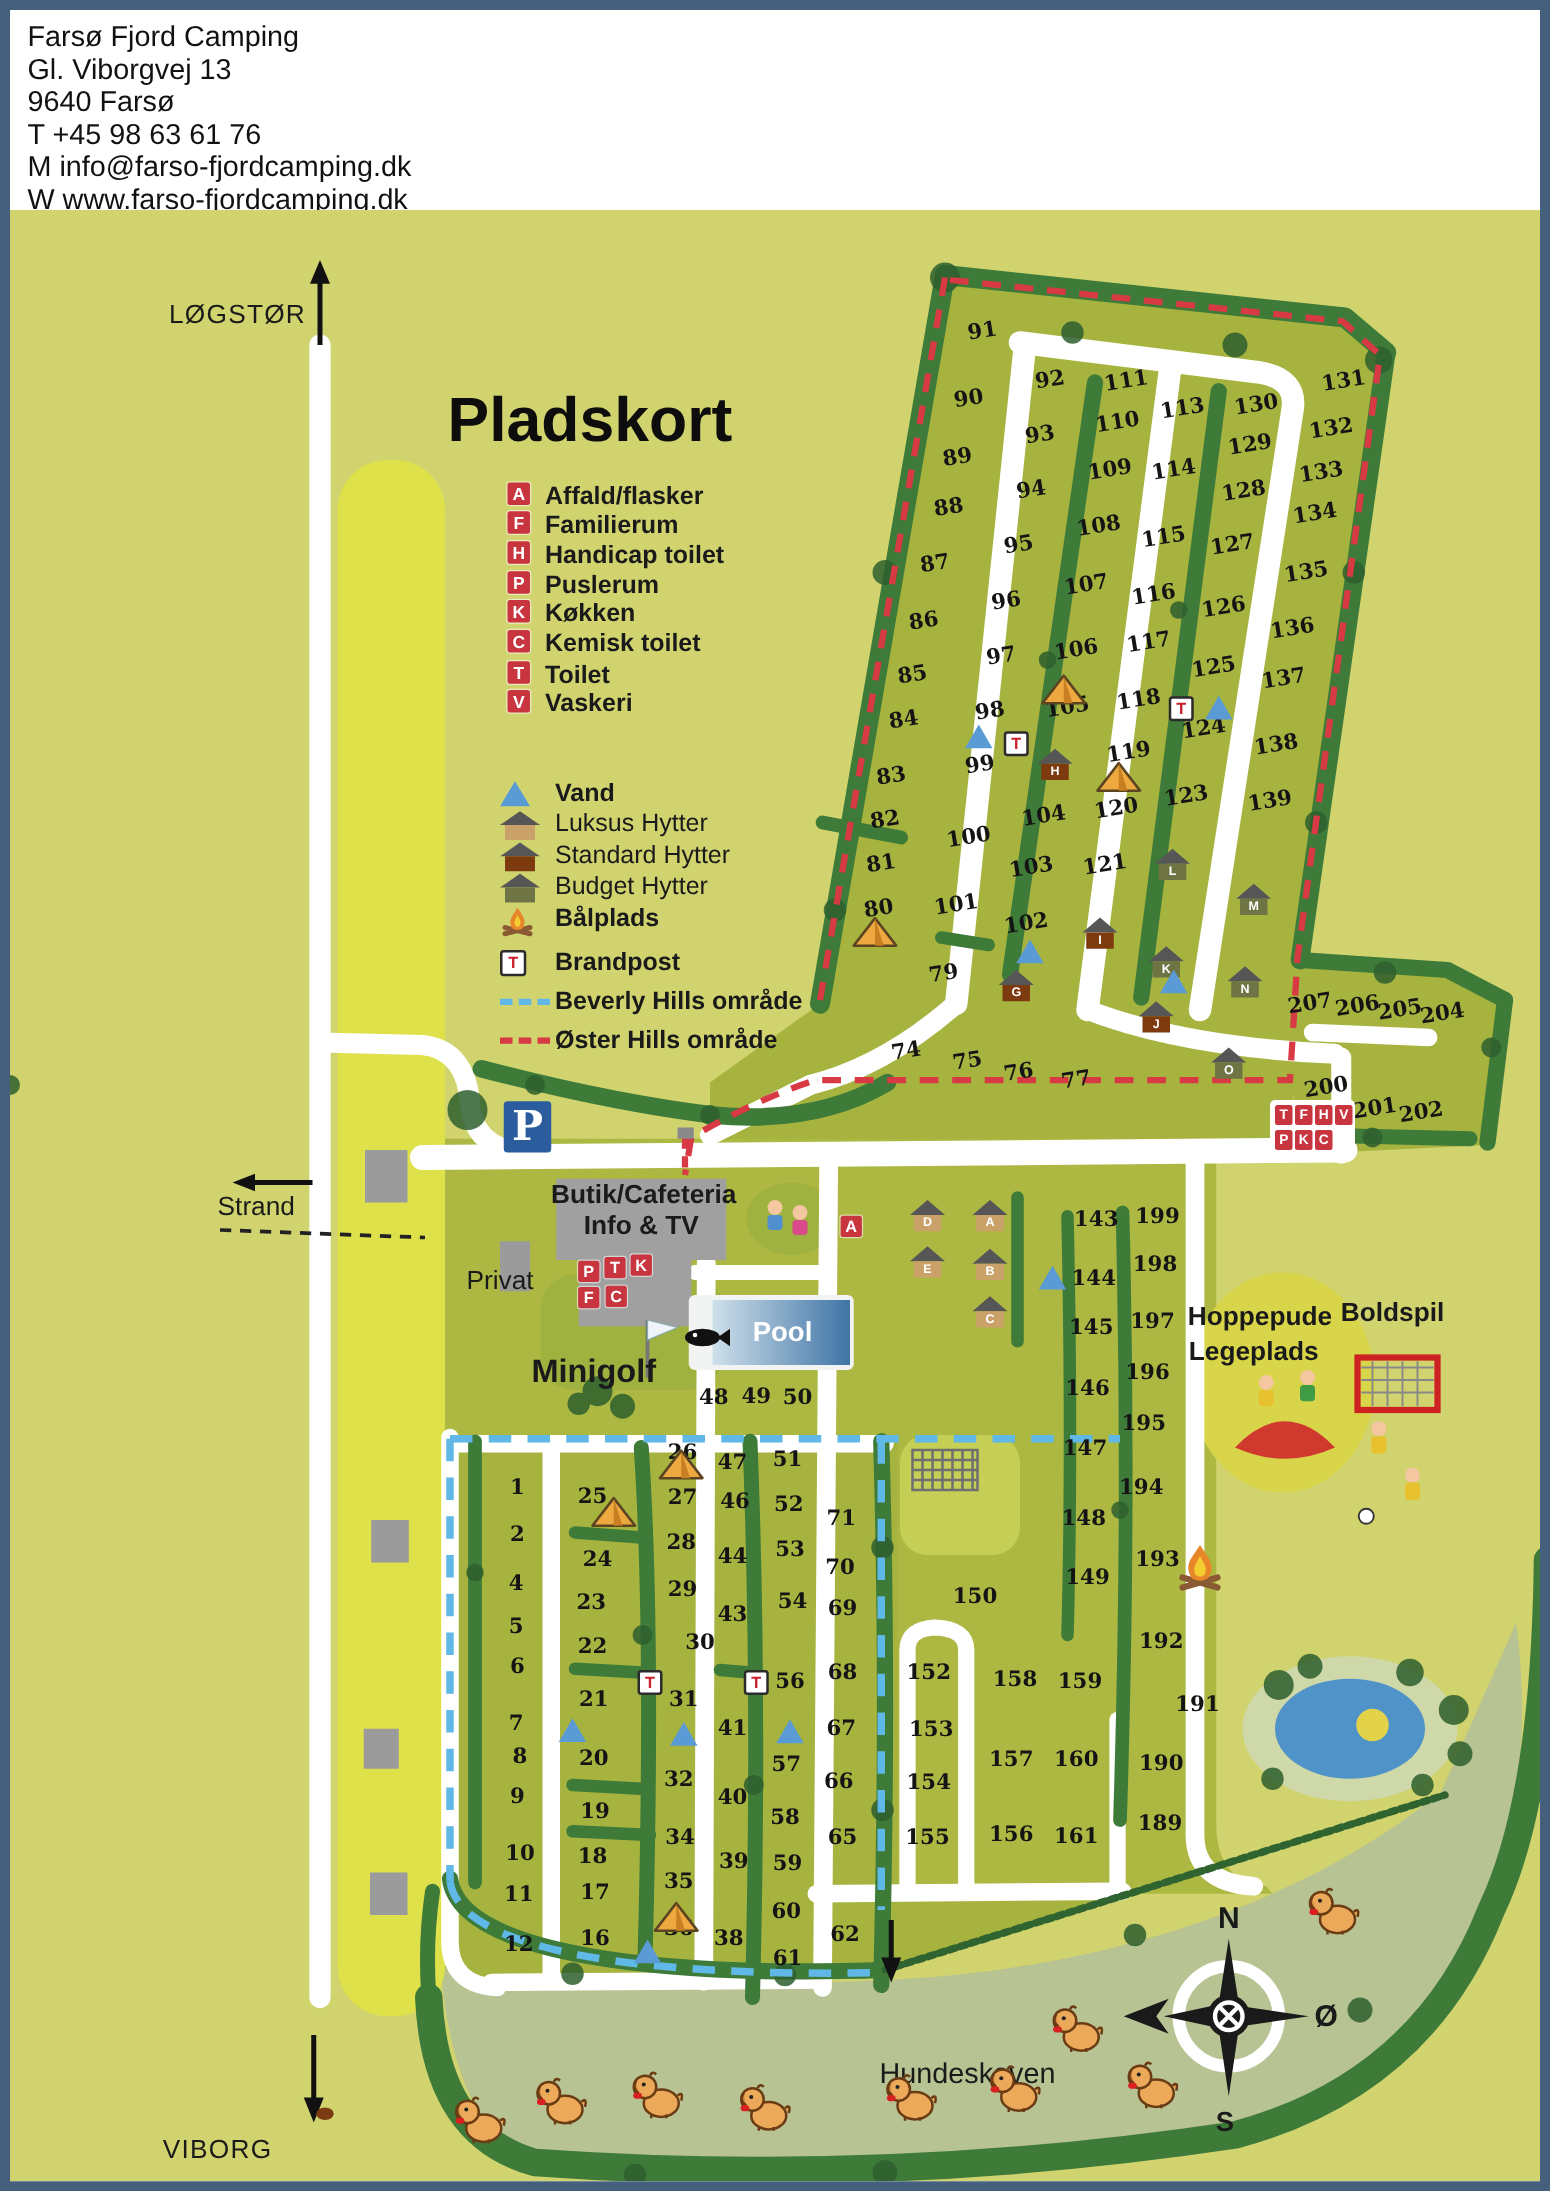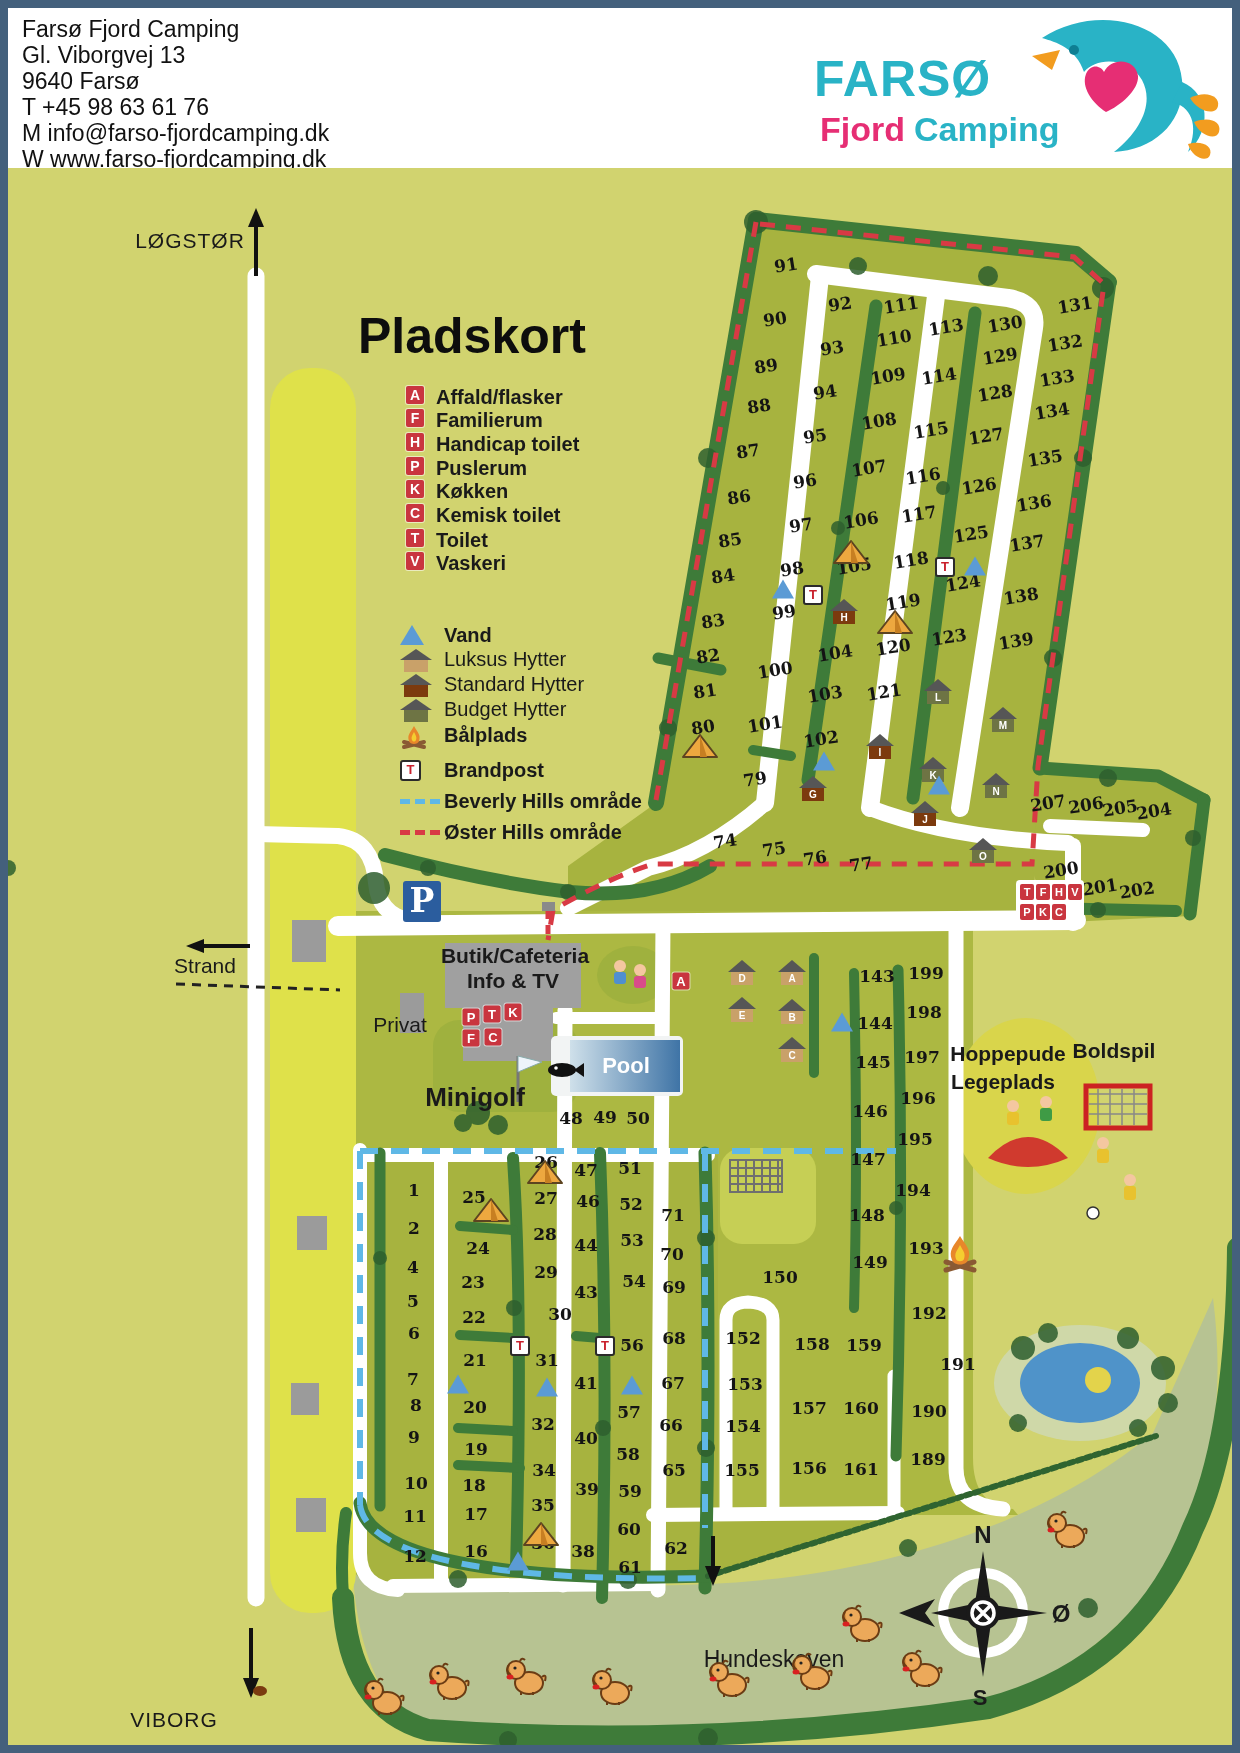--- a/index.html
+++ b/index.html
@@ -47,35 +47,20 @@
 <body>
 
 <div id="stage">
   <div id="header">
     <div class="hline" style="top:8px">Farsø Fjord Camping</div>
     <div class="hline" style="top:34px">Gl. Viborgvej 13</div>
     <div class="hline" style="top:60px">9640 Farsø</div>
     <div class="hline" style="top:86px">T +45 98 63 61 76</div>
     <div class="hline" style="top:112px">M info@farso-fjordcamping.dk</div>
     <div class="hline" style="top:138px">W www.farso-fjordcamping.dk</div>
-    <div id="logo">
-      <span class="logo-farso">FARSØ</span>
-      <span class="logo-fjord">Fjord</span>
-      <span class="logo-camping">Camping</span>
-      <svg style="position:absolute;left:180px;top:2px" width="240" height="158" viewBox="0 0 240 158">
-        <path d="M60,28 C115,-8 195,12 200,70 C204,112 172,140 132,142 C160,120 172,92 160,70 C148,48 115,46 102,62 C94,38 74,32 60,28 Z" fill="#29b3c6"></path>
-        <path d="M200,72 C228,84 230,120 206,142 C218,114 208,96 190,92 Z" fill="#29b3c6"></path>
-        <path d="M122,62 C130,46 154,49 156,66 C157,80 138,96 124,102 C110,93 99,77 104,64 C109,53 119,56 122,62 Z" fill="#e62e74"></path>
-        <path d="M50,46 L78,40 L70,60 Z" fill="#f29c1f"></path>
-        <circle cx="92" cy="40" r="5" fill="#0e7f93"></circle>
-        <path d="M208,88 C224,80 238,86 236,96 C234,106 216,102 208,88 Z" fill="#f29c1f"></path>
-        <path d="M212,112 C228,106 240,112 237,122 C234,131 218,126 212,112 Z" fill="#f29c1f"></path>
-        <path d="M206,134 C220,130 231,136 228,145 C225,153 210,148 206,134 Z" fill="#f29c1f"></path>
-      </svg>
-    </div>
   </div>
 
   <div id="maparea">
     <svg id="basesvg" width="1224" height="1577" viewBox="0 160 1224 1577">
       <defs>
         <linearGradient id="poolg" x1="0" y1="0" x2="1" y2="0">
           <stop offset="0" stop-color="#cfe0ea"></stop>
             <stop offset="1" stop-color="#3f74a6"></stop>
         </linearGradient>
       </defs>
@@ -296,21 +281,21 @@
         <circle r="11" fill="none" stroke="#fff" stroke-width="3.5"></circle>
         <path d="M-7,-7 L7,7 M-7,7 L7,-7" stroke="#fff" stroke-width="3.5"></path>
       </g>
     </svg>
     <div id="overlay">
       <div class="psign">P</div>
       <div class="lbl" style="left:975px;top:1527px;font-size:24px;font-weight:bold">N</div>
       <div class="lbl" style="left:1053px;top:1606px;font-size:24px;font-weight:bold">Ø</div>
       <div class="lbl" style="left:972px;top:1690px;font-size:22px;font-weight:bold">S</div>
     <div class="lbl lbl-title" style="left: 350px; top: 300px; margin-top: 28px;">Pladskort</div>
-        <div class="lbl lbl-logstor" style="left: 182px; top: 233px;">LØGSTØR</div>
+        <div class="lbl lbl-logstor" style="left: 182px; top: 244px;">LØGSTØR</div>
         <div class="lbl lbl-viborg" style="left: 166px; top: 1712px;">VIBORG</div>
         <div class="lbl lbl-strand" style="left: 197px; top: 958px;">Strand</div>
         <div class="lbl lbl-privat" style="left: 392px; top: 1017px;">Privat</div>
         <div class="lbl lbl-minigolf" style="left: 467px; top: 1089px;">Minigolf</div>
         <div class="lbl lbl-pool" style="left: 618px; top: 1058px;">Pool</div>
         <div class="lbl lbl-butik1" style="left: 507px; top: 948px;">Butik/Cafeteria</div>
         <div class="lbl lbl-butik2" style="left: 505px; top: 973px;">Info &amp; TV</div>
         <div class="lbl lbl-hoppepude1" style="left: 1000px; top: 1046px;">Hoppepude</div>
         <div class="lbl lbl-hoppepude2" style="left: 995px; top: 1074px;">Legeplads</div>
         <div class="lbl lbl-boldspil" style="left: 1106px; top: 1043px;">Boldspil</div>

